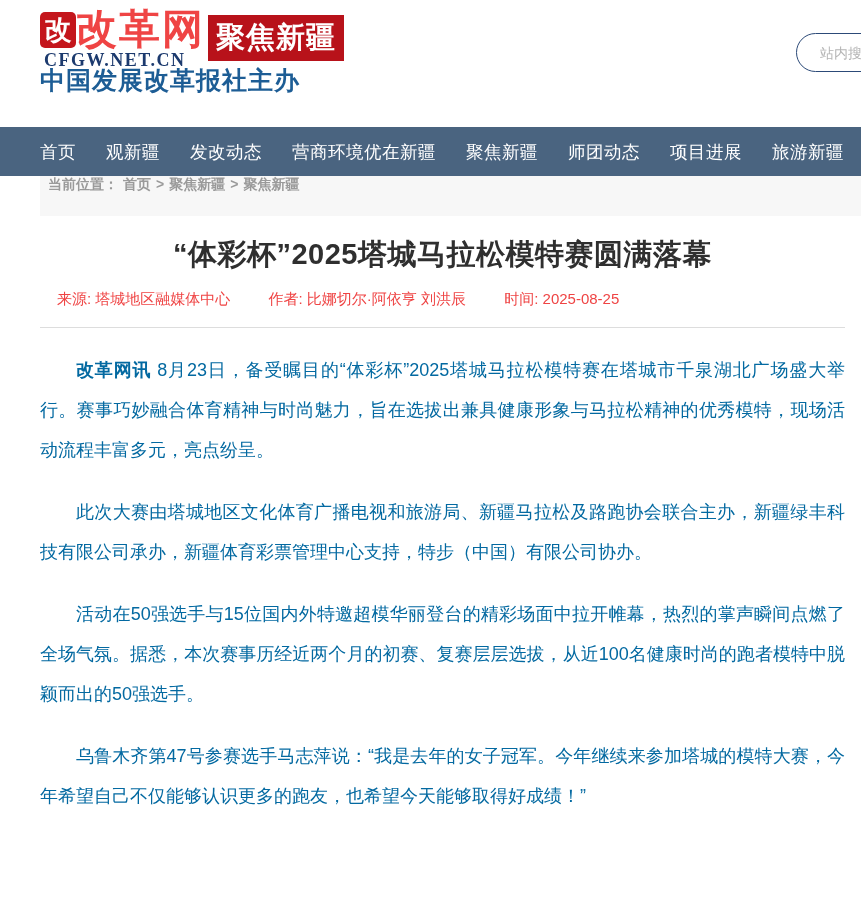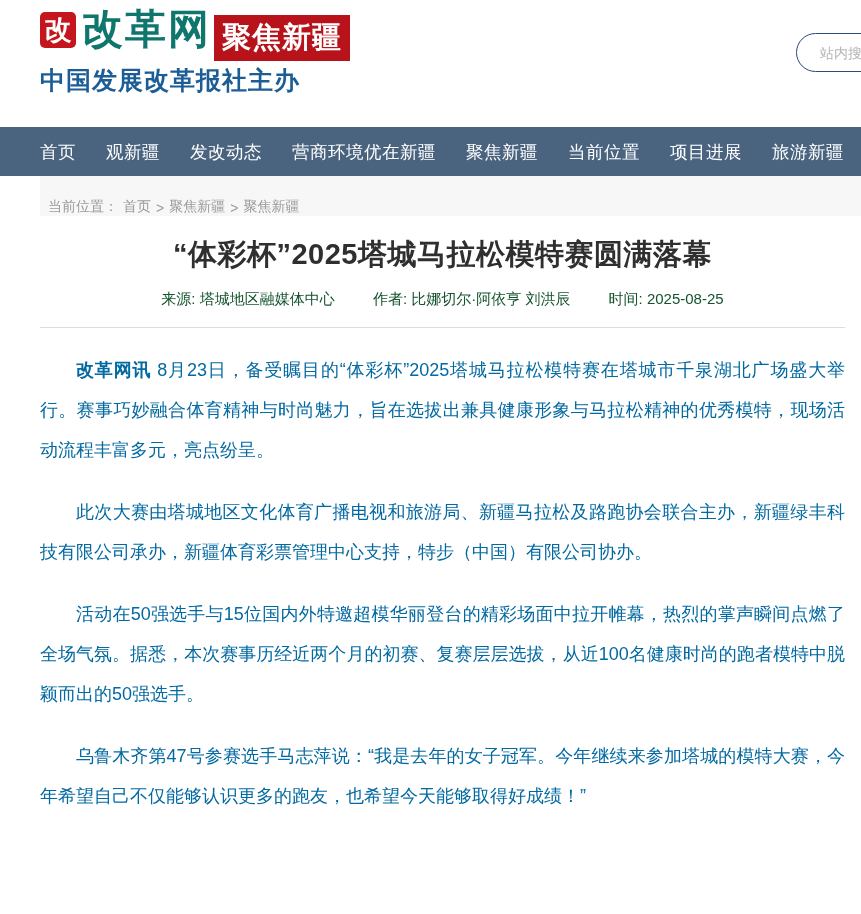--- a/index.html
+++ b/index.html
@@ -8,22 +8,22 @@
   body { position:relative; }
 
   
   .header { position:relative; height:127px; background:#fff; }
   .logo-area { position:absolute; left:40px; top:8px; display:flex; align-items:flex-start; }
   .logo-left { display:flex; flex-direction:column; }
   .logo-top { display:flex; align-items:flex-start; }
   .seal { width:36px; height:36px; margin-top:4px; background:#c4161c; border-radius:5px;
     color:#fff; font-size:27px; font-weight:bold; display:flex; align-items:center;
     justify-content:center; font-family:"Liberation Serif","DejaVu Serif",serif; }
-  .site-name { font-size:41px; line-height:42px; font-weight:bold; color:#0f766e;
-    font-family:"Liberation Serif","DejaVu Serif",serif; margin-left:6px; letter-spacing:2px; }
+  .site-name { font-size:41px; line-height:42px; font-weight:bold; color:#ef4444;
+    font-family:"Liberation Serif","DejaVu Serif",serif; margin-left:0; letter-spacing:2px; }
   .domain { font-size:18px; font-weight:bold; color:#1c3a6e; letter-spacing:1.5px;
     font-family:"Liberation Serif","DejaVu Serif",serif; margin-top:0px; margin-left:4px; }
   .badge { margin-left:3px; margin-top:7px; background:#b8121a; color:#fff; height:46px;
     padding:0 8px; font-size:29px; font-weight:bold; display:flex; align-items:center;
     letter-spacing:1px; }
   .subtitle { position:absolute; left:40px; top:64px; font-size:25px; font-weight:bold;
     color:#1d5d95; letter-spacing:1px; }
   .search-pill { position:absolute; left:796px; top:33px; width:150px; height:39px;
     border:1px solid #2c4a78; border-radius:20px; display:flex; align-items:center;
     background:#fff; overflow:hidden; }
@@ -33,61 +33,62 @@
   .search-pill input::placeholder { color:#b5b5b5; }
 
   
   .nav { height:49px; background:#4a6480; display:flex; align-items:center;
     padding-left:40px; white-space:nowrap; overflow:hidden; }
   .nav a { color:#fff; font-size:17.5px; text-decoration:none; margin-right:30px;
     letter-spacing:0.5px; }
 
   
   .breadcrumb { margin-left:40px; height:40px; background:#f7f7f7; display:flex;
-    align-items:flex-end; padding-left:8px; font-size:14px; color:#9a9a9a; }
+    align-items:flex-start; padding-left:8px; font-size:14px; color:#9a9a9a;font-weight:bold; }
   .breadcrumb span { margin-right:5px; }
 
   
   .article { margin-left:40px; padding-right:16px; }
   .article-title { text-align:center; margin-top:19px; font-size:29px; font-weight:bold;
     color:#2f2f2f; letter-spacing:0.5px; }
-  .article-meta { text-align:center; margin-top:15px; font-size:15px; color:#14532d; }
+  .article-meta { margin-top:15px; font-size:15px; color:#ef4444; }
   .article-meta .seg { margin:0 17px; }
   .article-divider { border-bottom:1px solid #ddd; margin-top:18px; }
   .article-body { margin-top:8px; }
   .article-body p { font-size:18px; color:#0369a1; line-height:40px; text-indent:2em;
     margin-top:22px; text-align:justify; }
   .article-body p strong { font-weight:bold; }
 </style>
 </head>
 <body>
 
 <div class="header">
   <div class="logo-area">
     <div class="logo-left">
       <div class="logo-top">
         <div class="seal">改</div>
         <div class="site-name">改革网</div>
       </div>
+      <div class="domain">CFGW.NET.CN</div>
     </div>
     <div class="badge">聚焦新疆</div>
   </div>
   <div class="subtitle">中国发展改革报社主办</div>
   <div class="search-pill">
     <input type="text" placeholder="站内搜索" style="">
   </div>
 </div>
 
 <div class="nav">
   <a href="#">首页</a>
   <a href="#">观新疆</a>
   <a href="#">发改动态</a>
   <a href="#">营商环境优在新疆</a>
   <a href="#">聚焦新疆</a>
-  <a href="#">当前位置</a>
+  <a href="#">师团动态</a>
   <a href="#">项目进展</a>
   <a href="#">旅游新疆</a>
 
 </div>
 
 <div class="breadcrumb">
   <span>当前位置：</span>
   <span>首页</span>
   <span>&gt;</span>
   <span>聚焦新疆</span>

